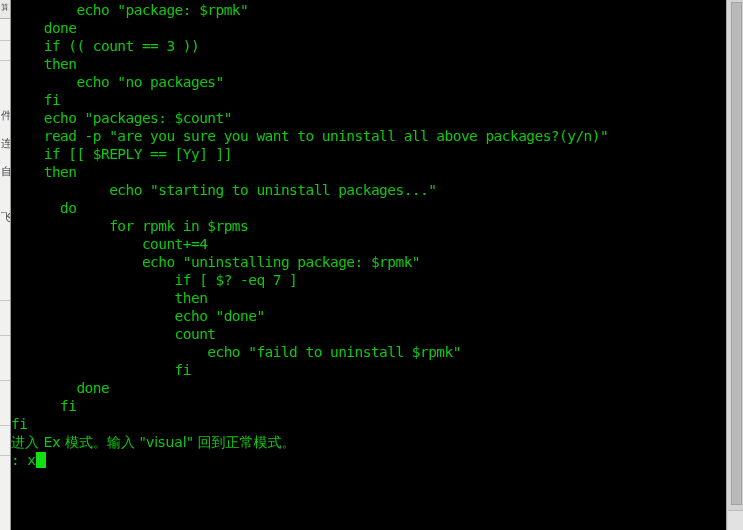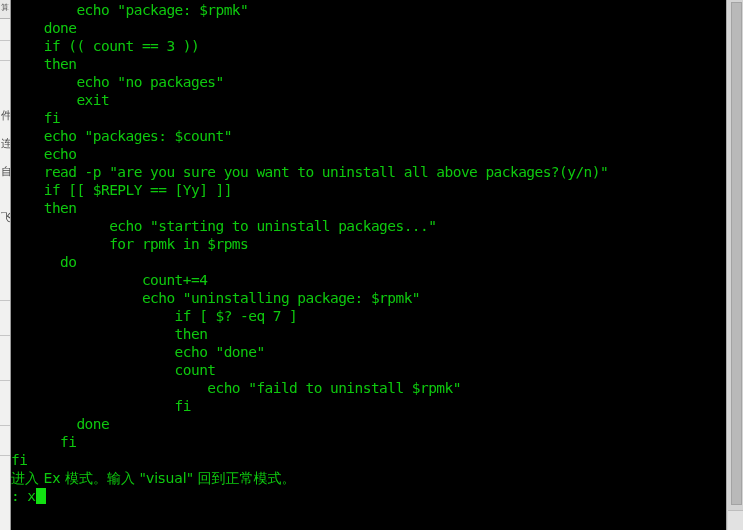--- a/index.html
+++ b/index.html
@@ -179,30 +179,28 @@
     <div class="bg-sep" style="top:455px;"></div>
   </div>
 
   <div id="terminal">
     <div id="console">
         <div class="tline">        echo "package: $rpmk"</div>
         <div class="tline">    done</div>
         <div class="tline">    if (( count == 3 ))</div>
         <div class="tline">    then</div>
         <div class="tline">        echo "no packages"</div>
-        <div class="tline">        exit</div>
         <div class="tline">    fi</div>
         <div class="tline">    echo "packages: $count"</div>
-        <div class="tline">    echo</div>
         <div class="tline">    read -p "are you sure you want to uninstall all above packages?(y/n)"</div>
         <div class="tline">    if [[ $REPLY == [Yy] ]]</div>
         <div class="tline">    then</div>
         <div class="tline">            echo "starting to uninstall packages..."</div>
+        <div class="tline">      do</div>
         <div class="tline">            for rpmk in $rpms</div>
-        <div class="tline">      do</div>
         <div class="tline">                count+=4</div>
         <div class="tline">                echo "uninstalling package: $rpmk"</div>
         <div class="tline">                    if [ $? -eq 7 ]</div>
         <div class="tline">                    then</div>
         <div class="tline">                    echo "done"</div>
         <div class="tline">                    count</div>
         <div class="tline">                        echo "faild to uninstall $rpmk"</div>
         <div class="tline">                    fi</div>
         <div class="tline">        done</div>
         <div class="tline">      fi</div>

